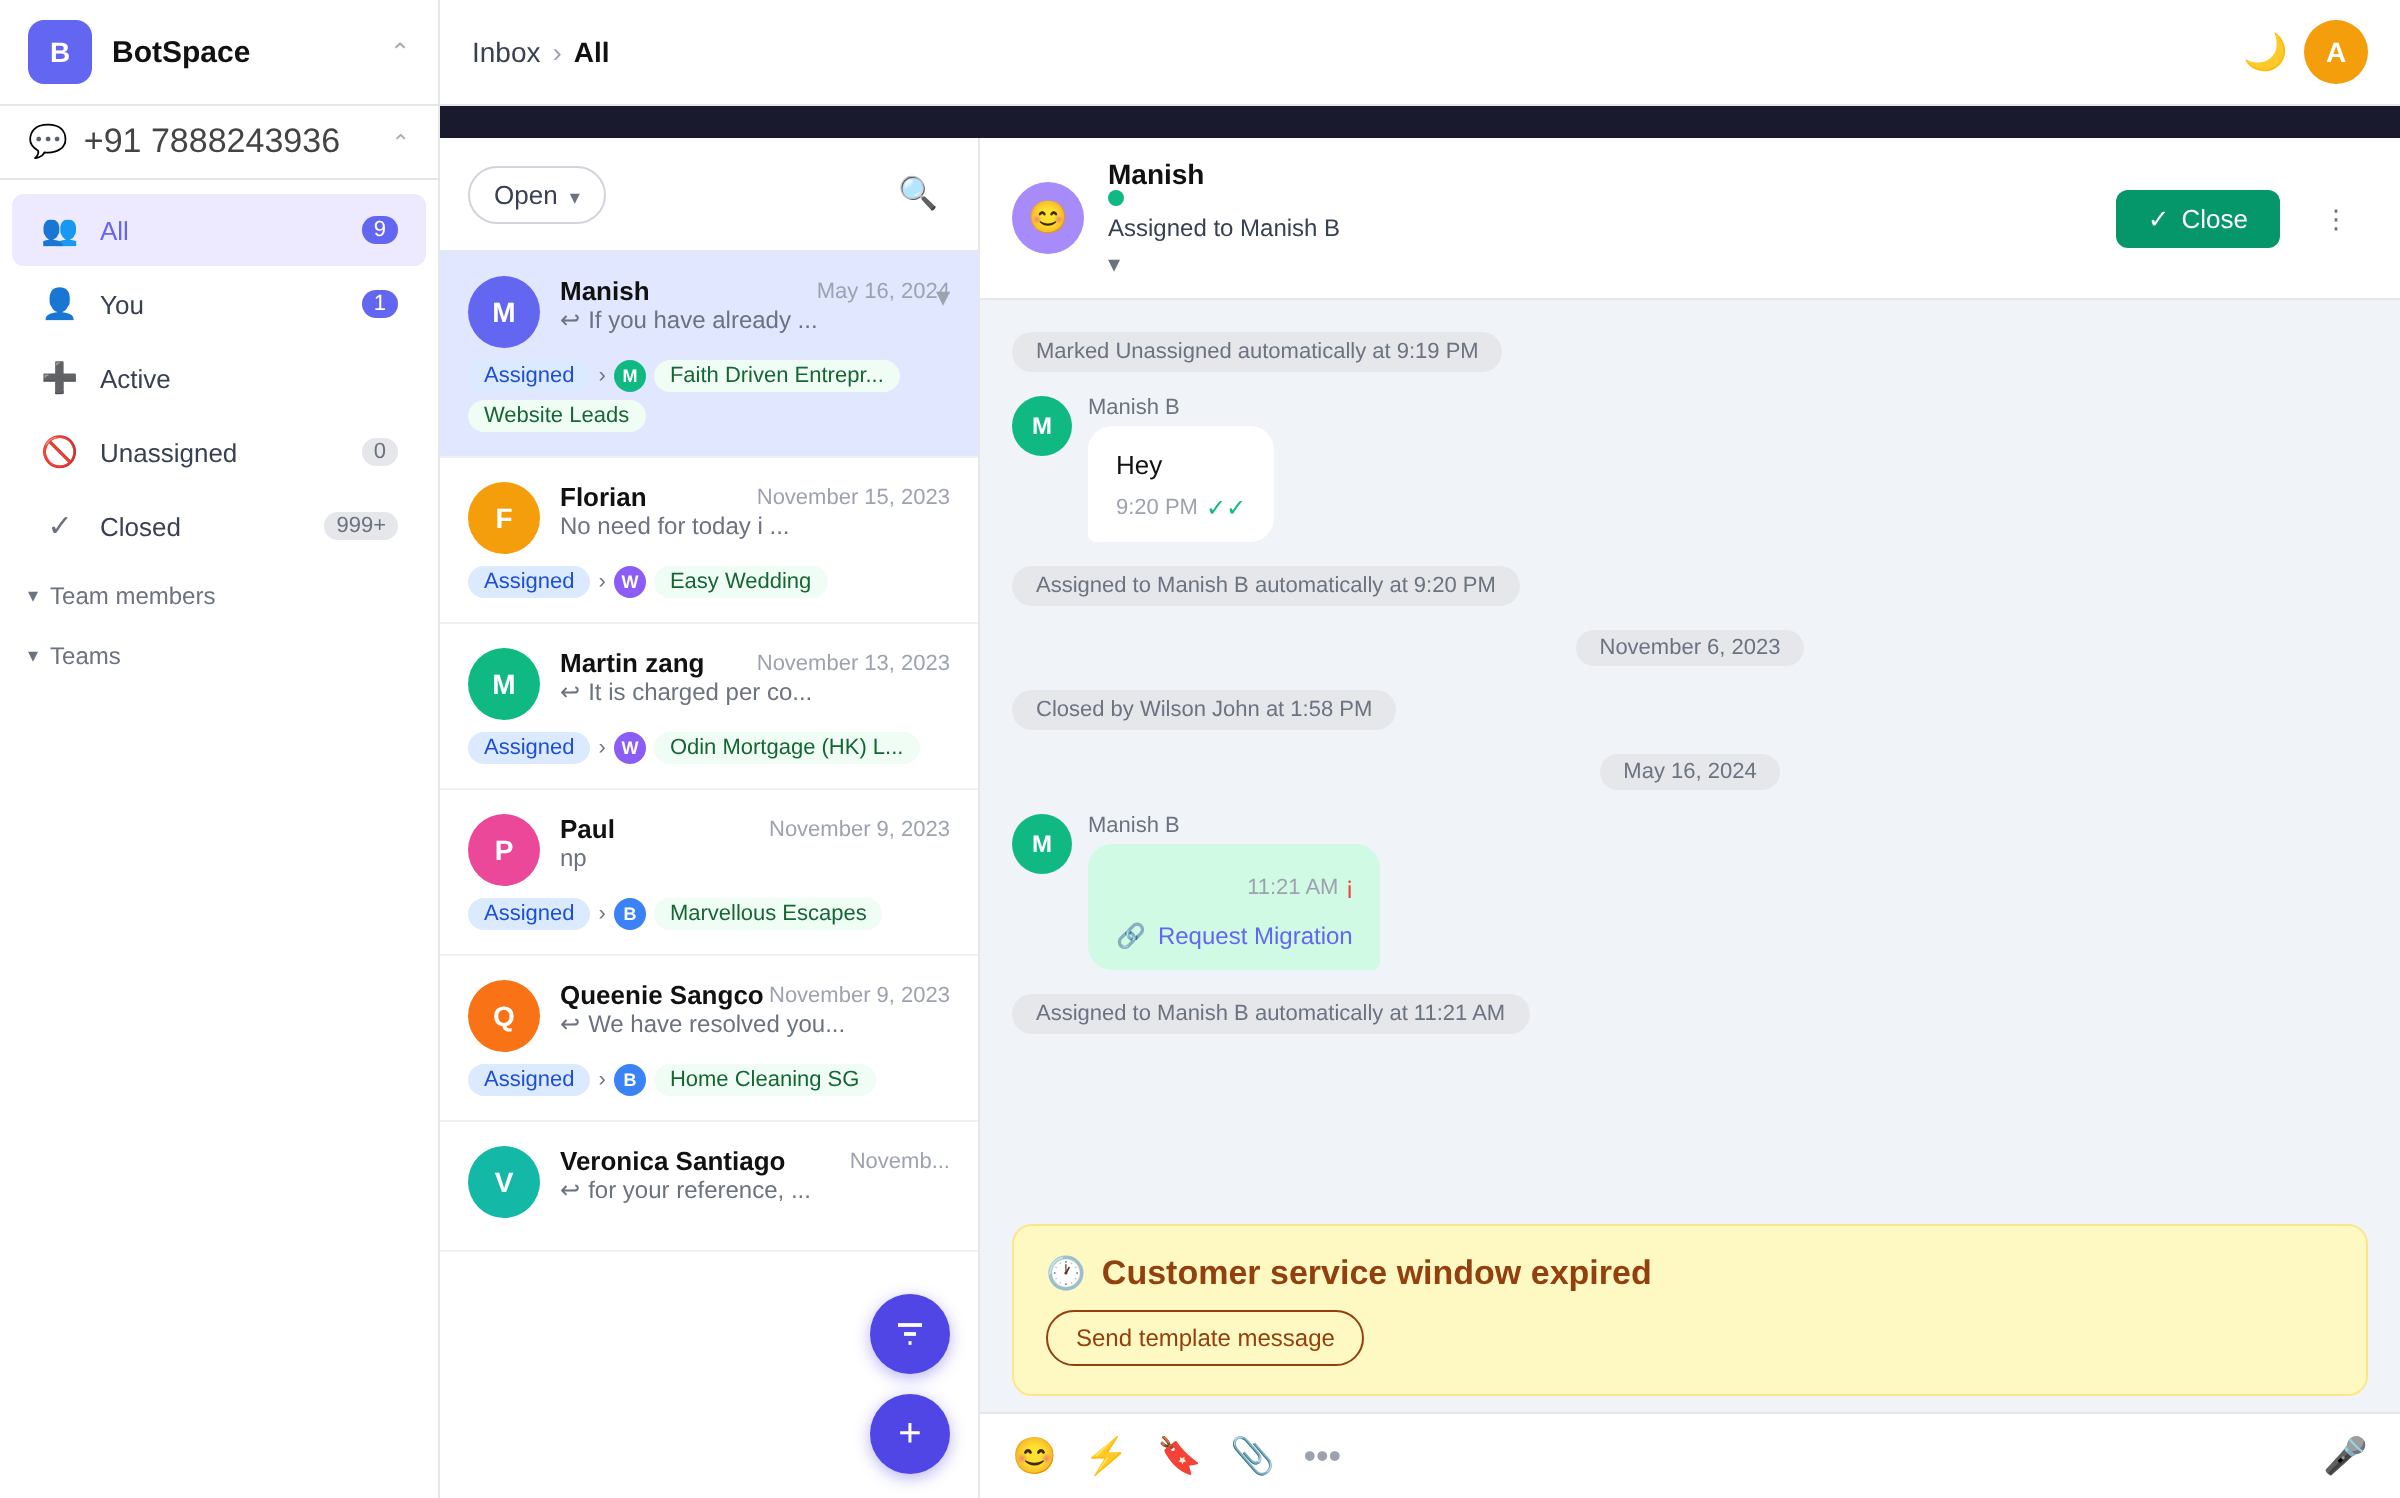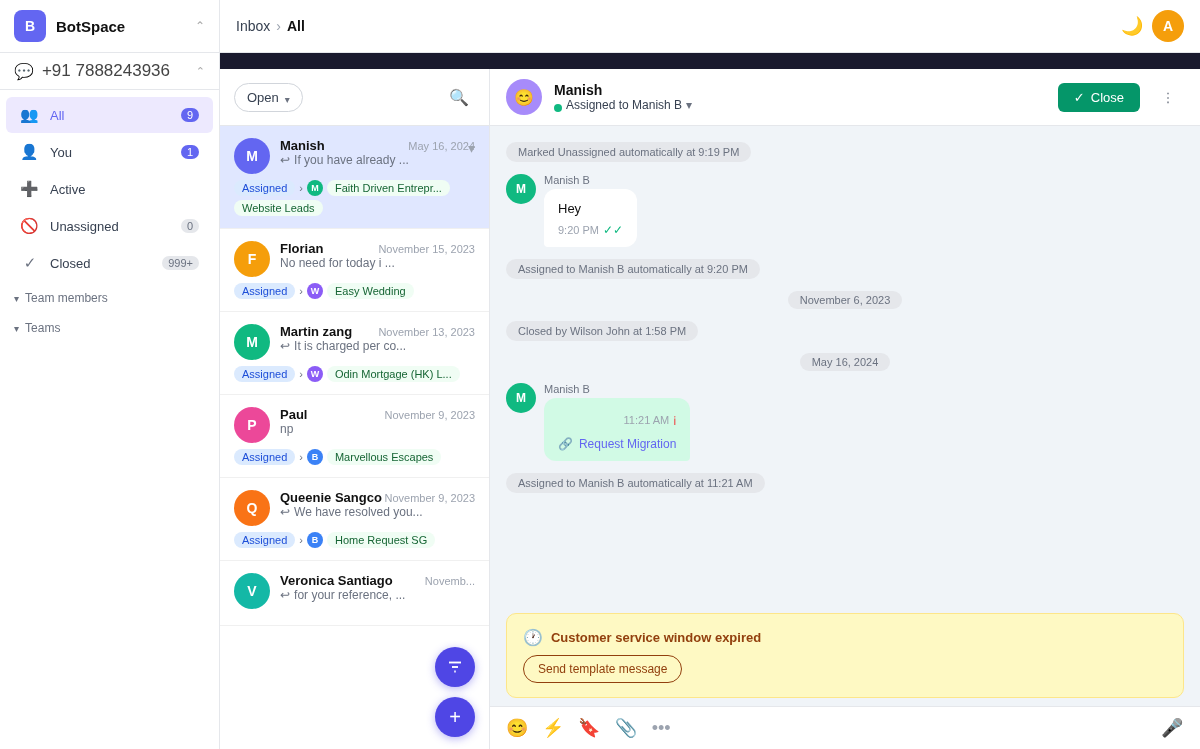--- a/index.html
+++ b/index.html
@@ -61,21 +61,21 @@
     .expand-btn { position: absolute; right: 14px; top: 14px; color: #9ca3af; font-size: 14px; cursor: pointer; }
     .filter-fab { position: absolute; bottom: 60px; right: 14px; width: 40px; height: 40px; background: #4f46e5; border-radius: 50%; display: flex; align-items: center; justify-content: center; color: #fff; cursor: pointer; box-shadow: 0 2px 8px rgba(79,70,229,0.4); }
     .add-fab { position: absolute; bottom: 10px; right: 14px; width: 40px; height: 40px; background: #4f46e5; border-radius: 50%; display: flex; align-items: center; justify-content: center; color: #fff; cursor: pointer; font-size: 20px; box-shadow: 0 2px 8px rgba(79,70,229,0.4); }
 
     
     .chat-panel { flex: 1; display: flex; flex-direction: column; background: #f0f4f8; }
     .chat-header { display: flex; align-items: center; padding: 10px 16px; background: #fff; border-bottom: 1px solid #e5e7eb; gap: 12px; }
     .chat-avatar { width: 36px; height: 36px; border-radius: 50%; background: #a78bfa; display: flex; align-items: center; justify-content: center; color: #fff; font-size: 15px; }
     .chat-contact-info { flex: 1; }
     .chat-contact-name { font-weight: 600; font-size: 14px; color: #111; }
-    .chat-assigned { font-size: 12px; color: #6b7280; display: flex; align-items: flex-end; gap: 4px; }
+    .chat-assigned { font-size: 12px; color: #6b7280; display: flex; align-items: flex-start; gap: 4px; flex-direction: column; }
     .chat-assigned-badge { background: #10b981; width: 8px; height: 8px; border-radius: 50%; display: inline-block; }
     .chat-assigned-text { color: #374151; }
     .close-btn { display: flex; align-items: center; gap: 6px; padding: 7px 16px; background: #059669; color: #fff; border-radius: 6px; cursor: pointer; font-size: 13px; font-weight: 500; border: none; }
     .more-btn { width: 32px; height: 32px; display: flex; align-items: center; justify-content: center; cursor: pointer; color: #6b7280; border-radius: 50%; }
 
     .chat-messages { flex: 1; overflow-y: auto; padding: 16px; display: flex; flex-direction: column; gap: 12px; }
     .system-msg { text-align: left; }
     .system-msg-text { display: inline-block; background: #e5e7eb; color: #6b7280; font-size: 11px; padding: 4px 12px; border-radius: 12px; }
     .date-divider { text-align: center; }
     .date-divider-text { display: inline-block; background: #e5e7eb; color: #6b7280; font-size: 11px; padding: 3px 12px; border-radius: 12px; }
@@ -86,21 +86,21 @@
     .msg-text { font-size: 13px; color: #111; line-height: 1.5; }
     .msg-time { font-size: 11px; color: #9ca3af; text-align: right; margin-top: 4px; display: flex; align-items: center; justify-content: flex-end; gap: 4px; }
     .msg-check { color: #10b981; font-size: 12px; }
     .msg-error { color: #ef4444; font-size: 12px; }
     .request-migration { display: flex; align-items: center; gap: 6px; color: #6366f1; font-size: 12px; margin-top: 8px; cursor: pointer; }
 
     
     .warning-banner { margin: 8px 16px; background: #fef9c3; border: 1px solid #fde68a; border-radius: 10px; padding: 14px 16px; }
     .warning-header { display: flex; align-items: center; gap: 8px; margin-bottom: 8px; }
     .warning-icon { font-size: 16px; }
-    .warning-title { font-weight: 600; font-size: 13px; color: #92400e; }
+    .warning-title { font-weight: 600; font-size: 17px; color: #92400e; }
     .warning-body { font-size: 12px; color: #78350f; line-height: 1.5; margin-bottom: 10px; }
     .warning-body a { color: #92400e; text-decoration: underline; }
     .send-template-btn { border: 1px solid #92400e; background: #fef9c3; color: #92400e; padding: 6px 14px; border-radius: 16px; font-size: 12px; cursor: pointer; font-weight: 500; }
 
     
     .chat-footer { background: #fff; border-top: 1px solid #e5e7eb; padding: 10px 16px; display: flex; align-items: center; gap: 14px; }
     .footer-icon { color: #9ca3af; font-size: 18px; cursor: pointer; }
     .footer-mic { margin-left: auto; color: #9ca3af; font-size: 18px; cursor: pointer; }
 
     .breadcrumb { display: flex; align-items: center; gap: 6px; font-size: 14px; color: #374151; }
@@ -289,21 +289,21 @@
                   <div class="conv-preview">
                     <span>↩</span>
                     We have resolved you...
                   </div>
                 </div>
               </div>
               <div class="conv-tags">
                 <span class="tag assigned">Assigned</span>
                 <span style="color:#6b7280;font-size:11px;display:flex;align-items:center;">›</span>
                 <div class="tag-avatar" style="background:#3b82f6;">B</div>
-                <span class="tag-label">Home Request SG</span>
+                <span class="tag-label">Home Cleaning SG</span>
               </div>
             </div>
 
             <div class="conv-item">
               <div class="conv-item-header">
                 <div class="conv-avatar" style="background:#14b8a6;">V</div>
                 <div class="conv-info">
                   <div class="conv-name-row">
                     <span class="conv-name">Veronica Santiago</span>
                     <span class="conv-date">Novemb...</span>

